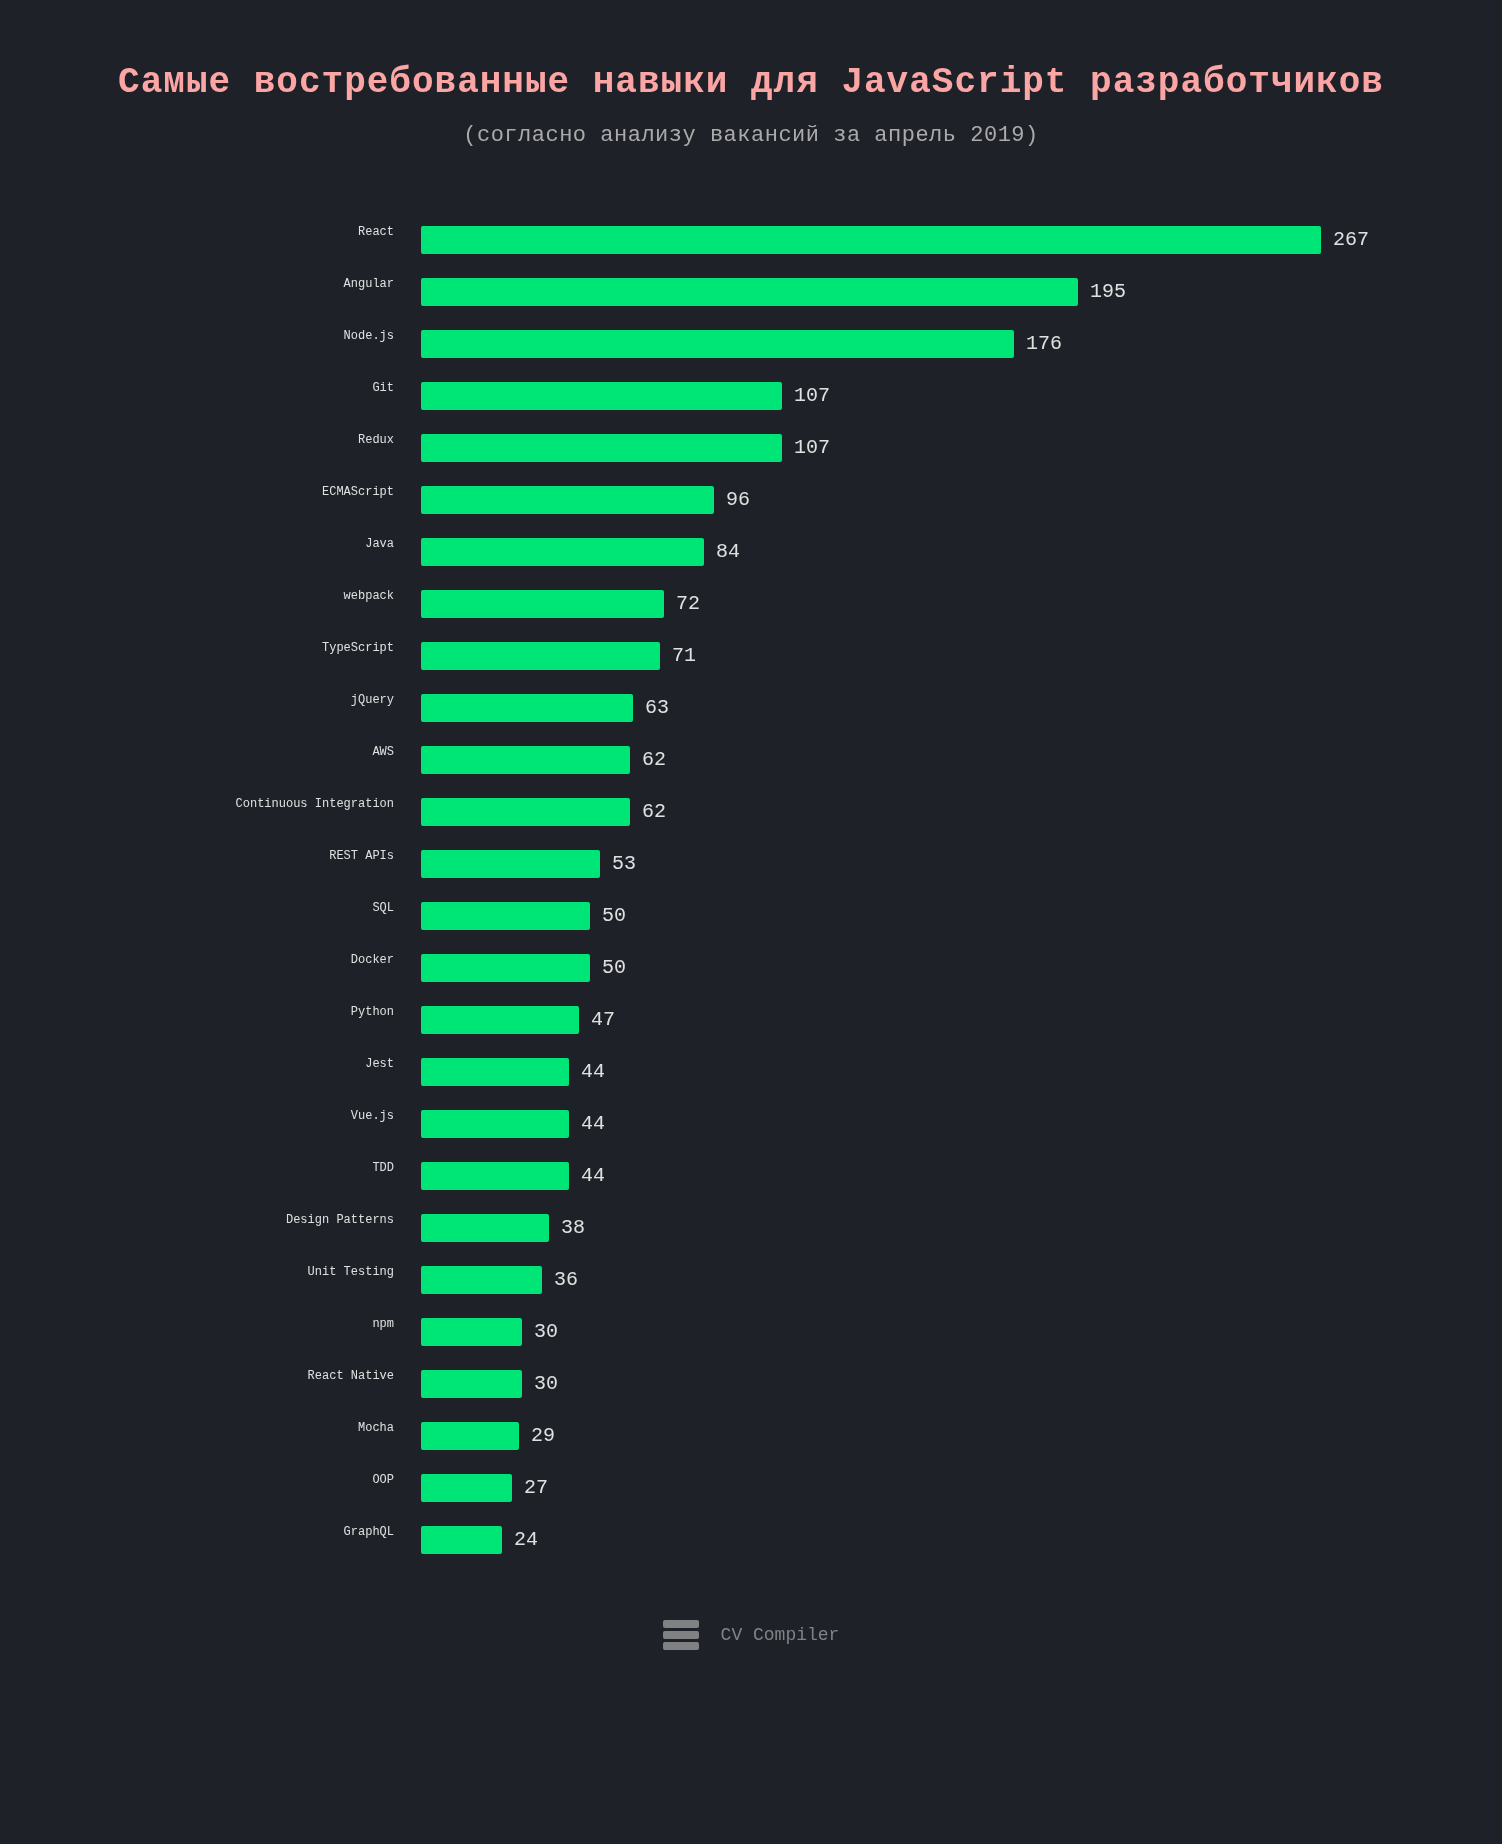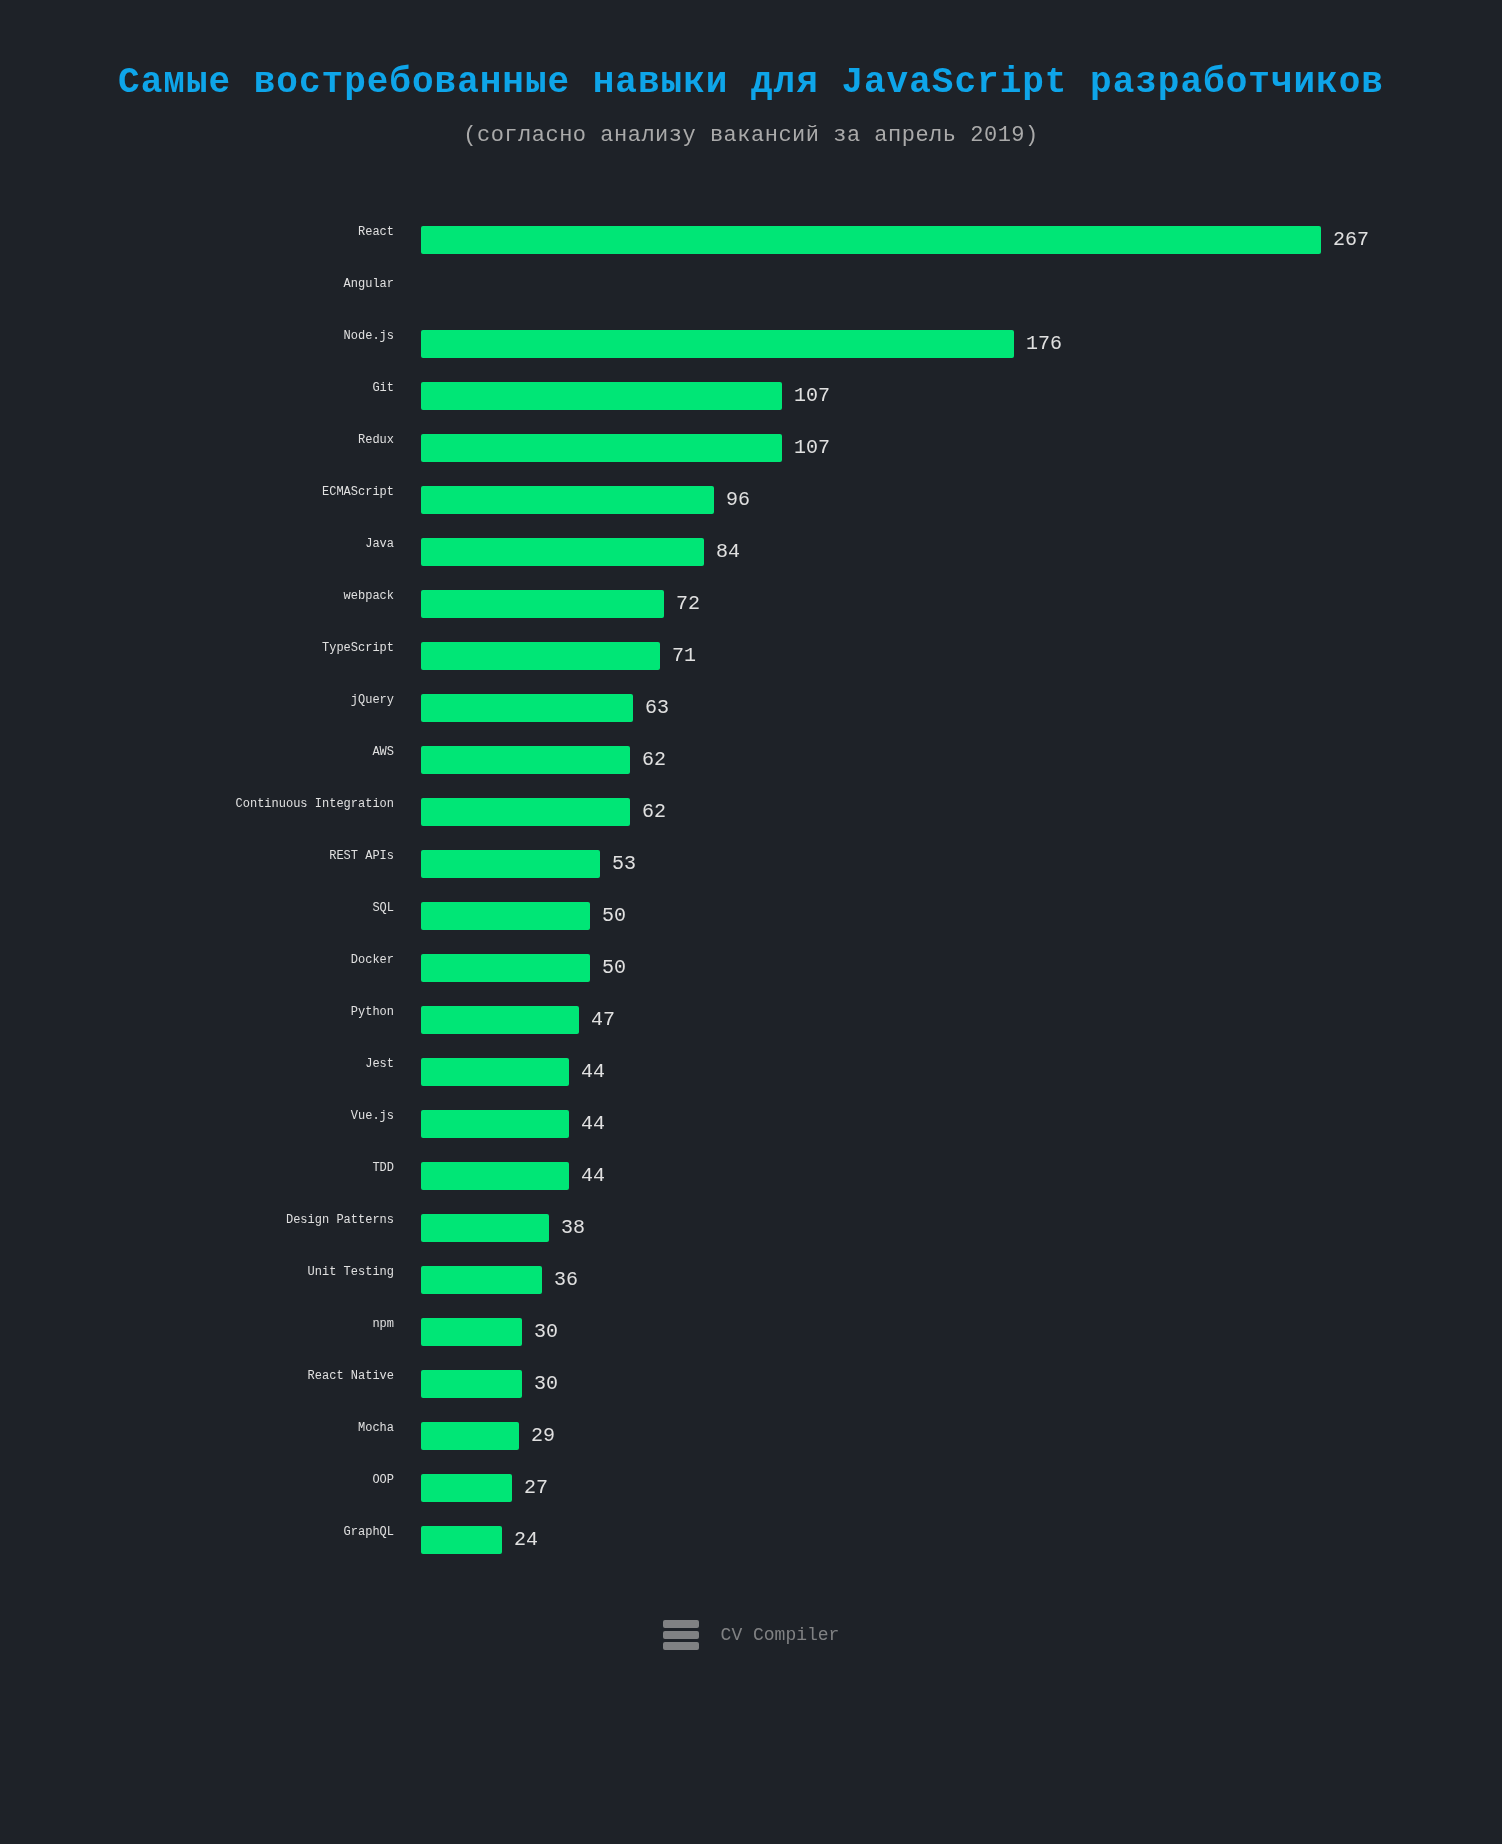--- a/index.html
+++ b/index.html
@@ -11,21 +11,21 @@
       min-height: 1844px;
       display: flex;
       flex-direction: column;
       align-items: center;
       padding: 60px 40px 80px 40px;
     }
 
     .title {
       font-size: 36px;
       font-weight: bold;
-      color: #0ea5e9;
+      color: #fca5a5;
       text-align: center;
       letter-spacing: 1px;
       margin-bottom: 16px;
       line-height: 1.3;
     }
 
     .subtitle {
       font-size: 22px;
       color: #aaaaaa;
       text-align: right;
@@ -119,20 +119,24 @@
 <div class="chart-container" id="chart-container">
 <div class="bar-row">
       <div class="bar-label">React</div>
       <div class="bar-wrapper">
         <div class="bar" style="width: 900px;"></div>
         <div class="bar-value">267</div>
       </div>
     </div>
     <div class="bar-row">
       <div class="bar-label">Angular</div>
+      <div class="bar-wrapper">
+        <div class="bar" style="width: 657px;"></div>
+        <div class="bar-value">195</div>
+      </div>
     </div>
     <div class="bar-row">
       <div class="bar-label">Node.js</div>
       <div class="bar-wrapper">
         <div class="bar" style="width: 593px;"></div>
         <div class="bar-value">176</div>
       </div>
     </div>
     <div class="bar-row">
       <div class="bar-label">Git</div>

